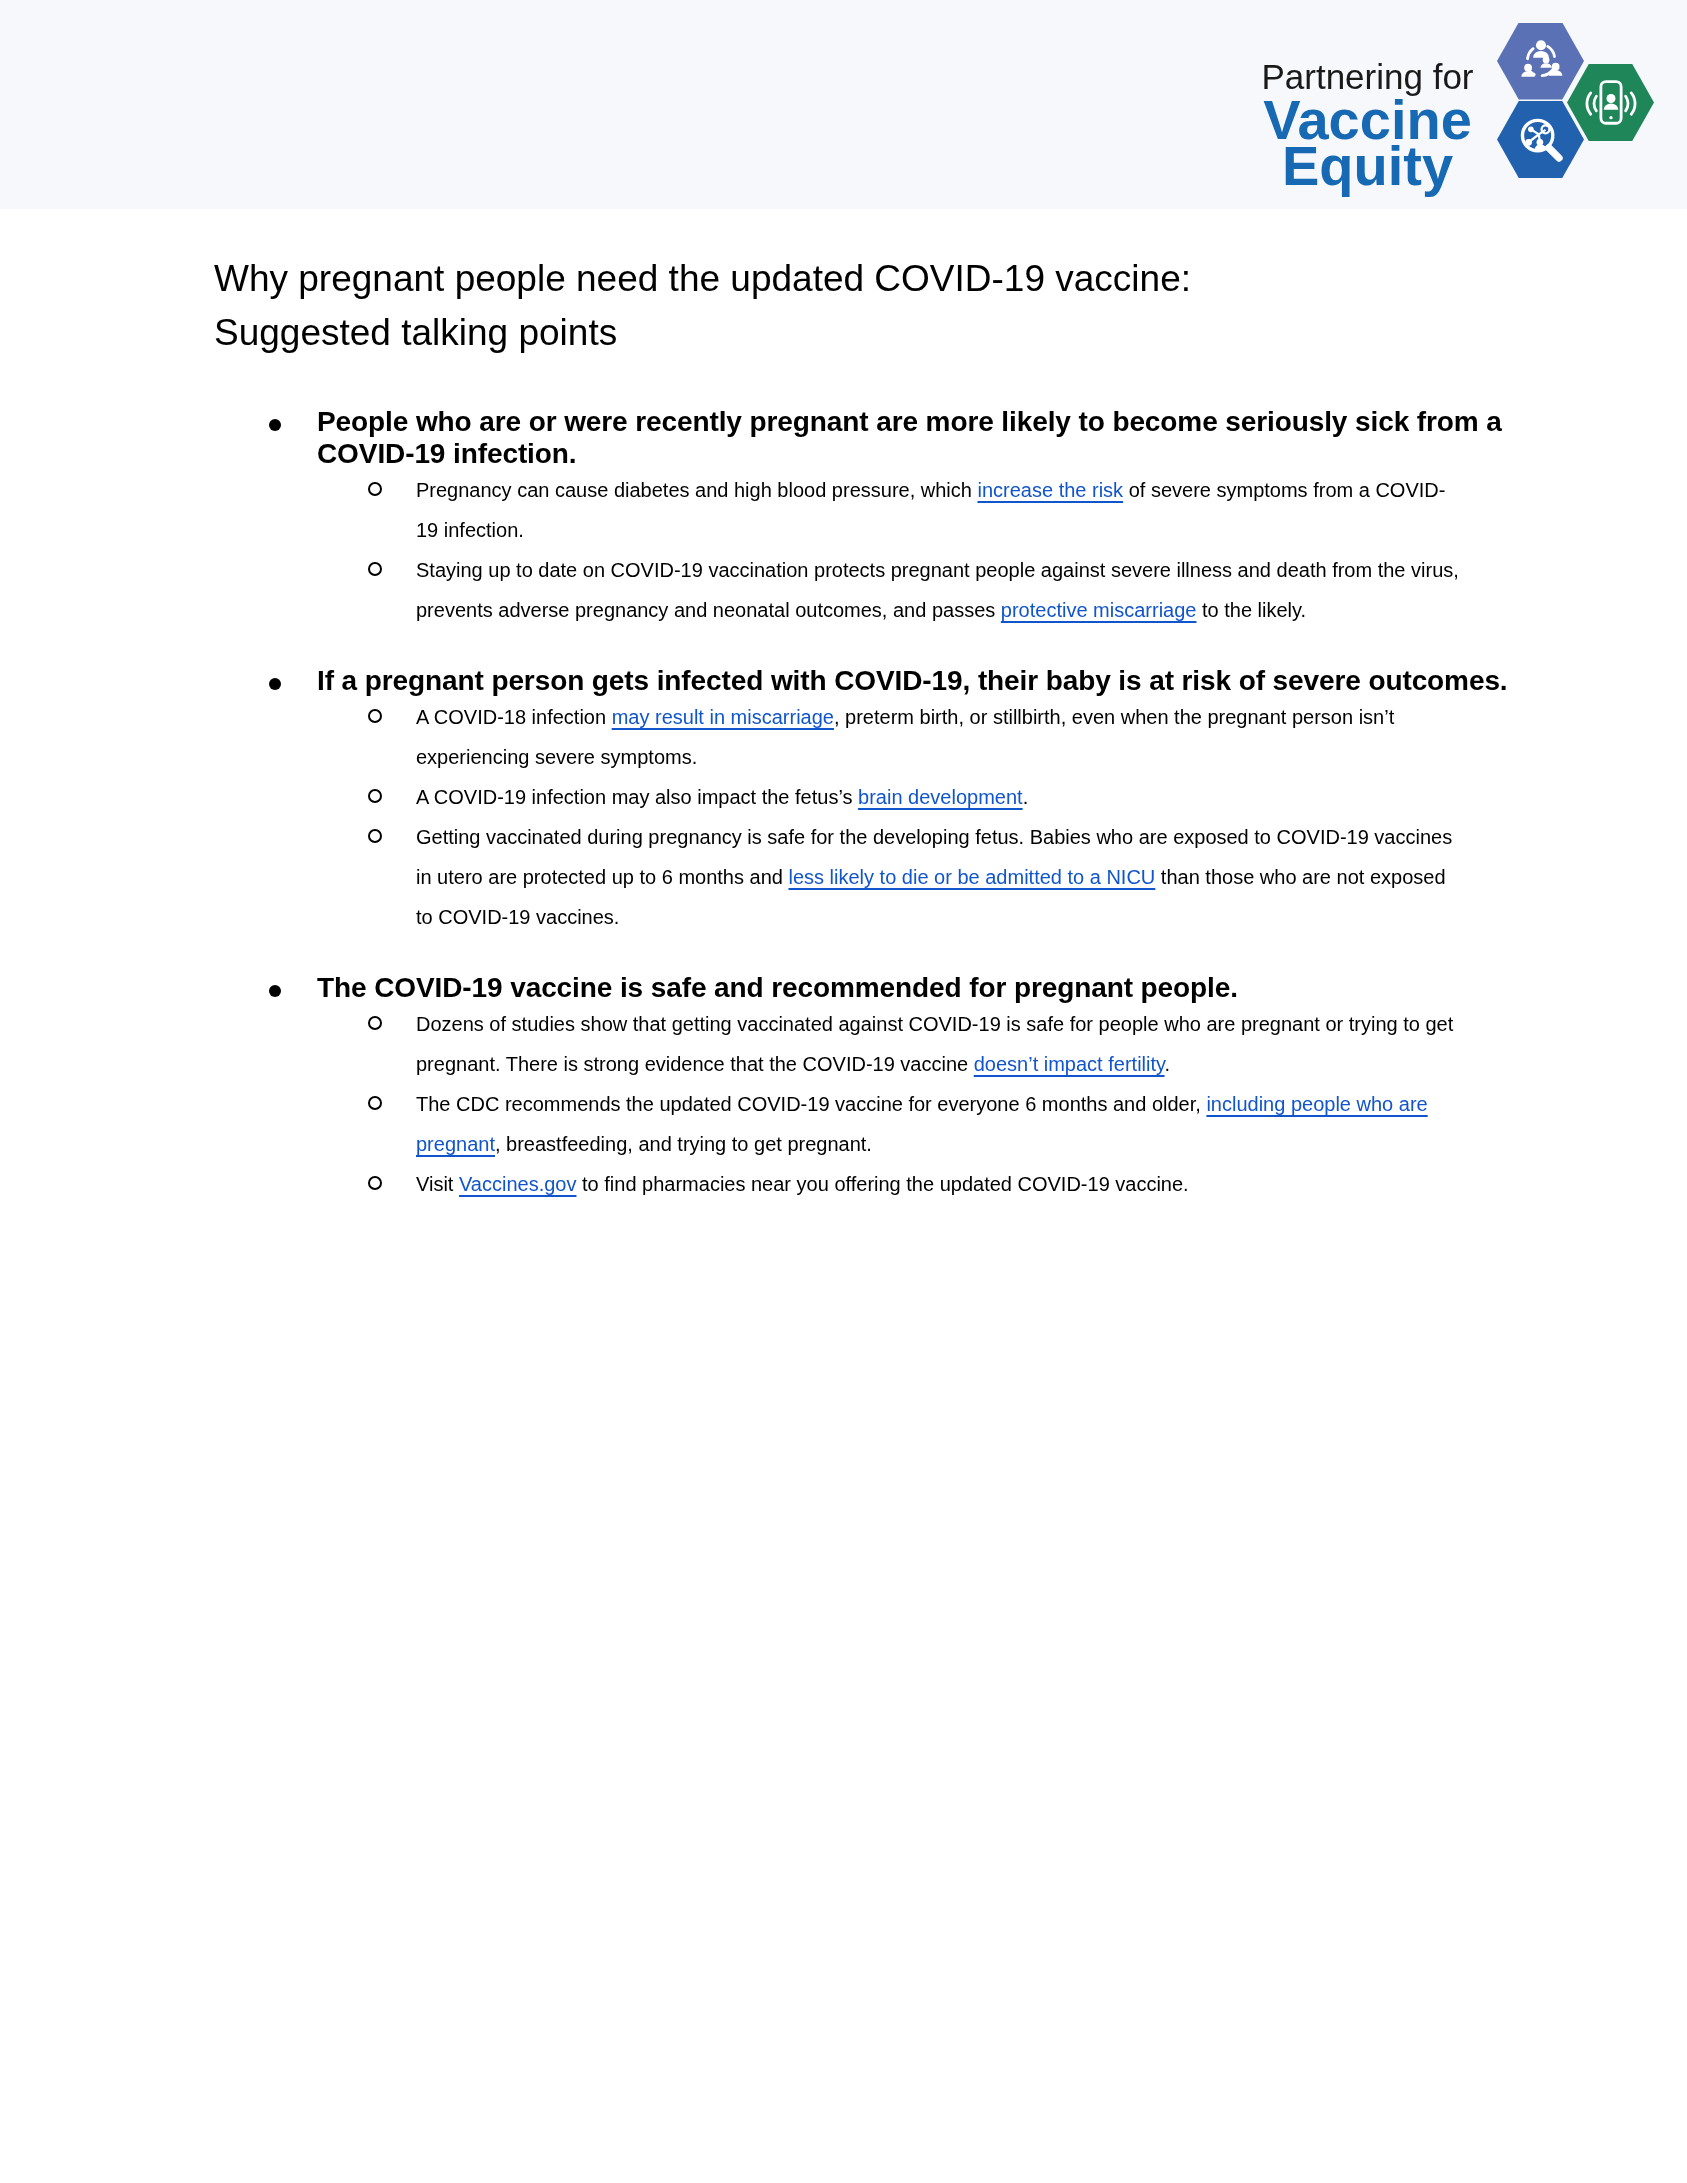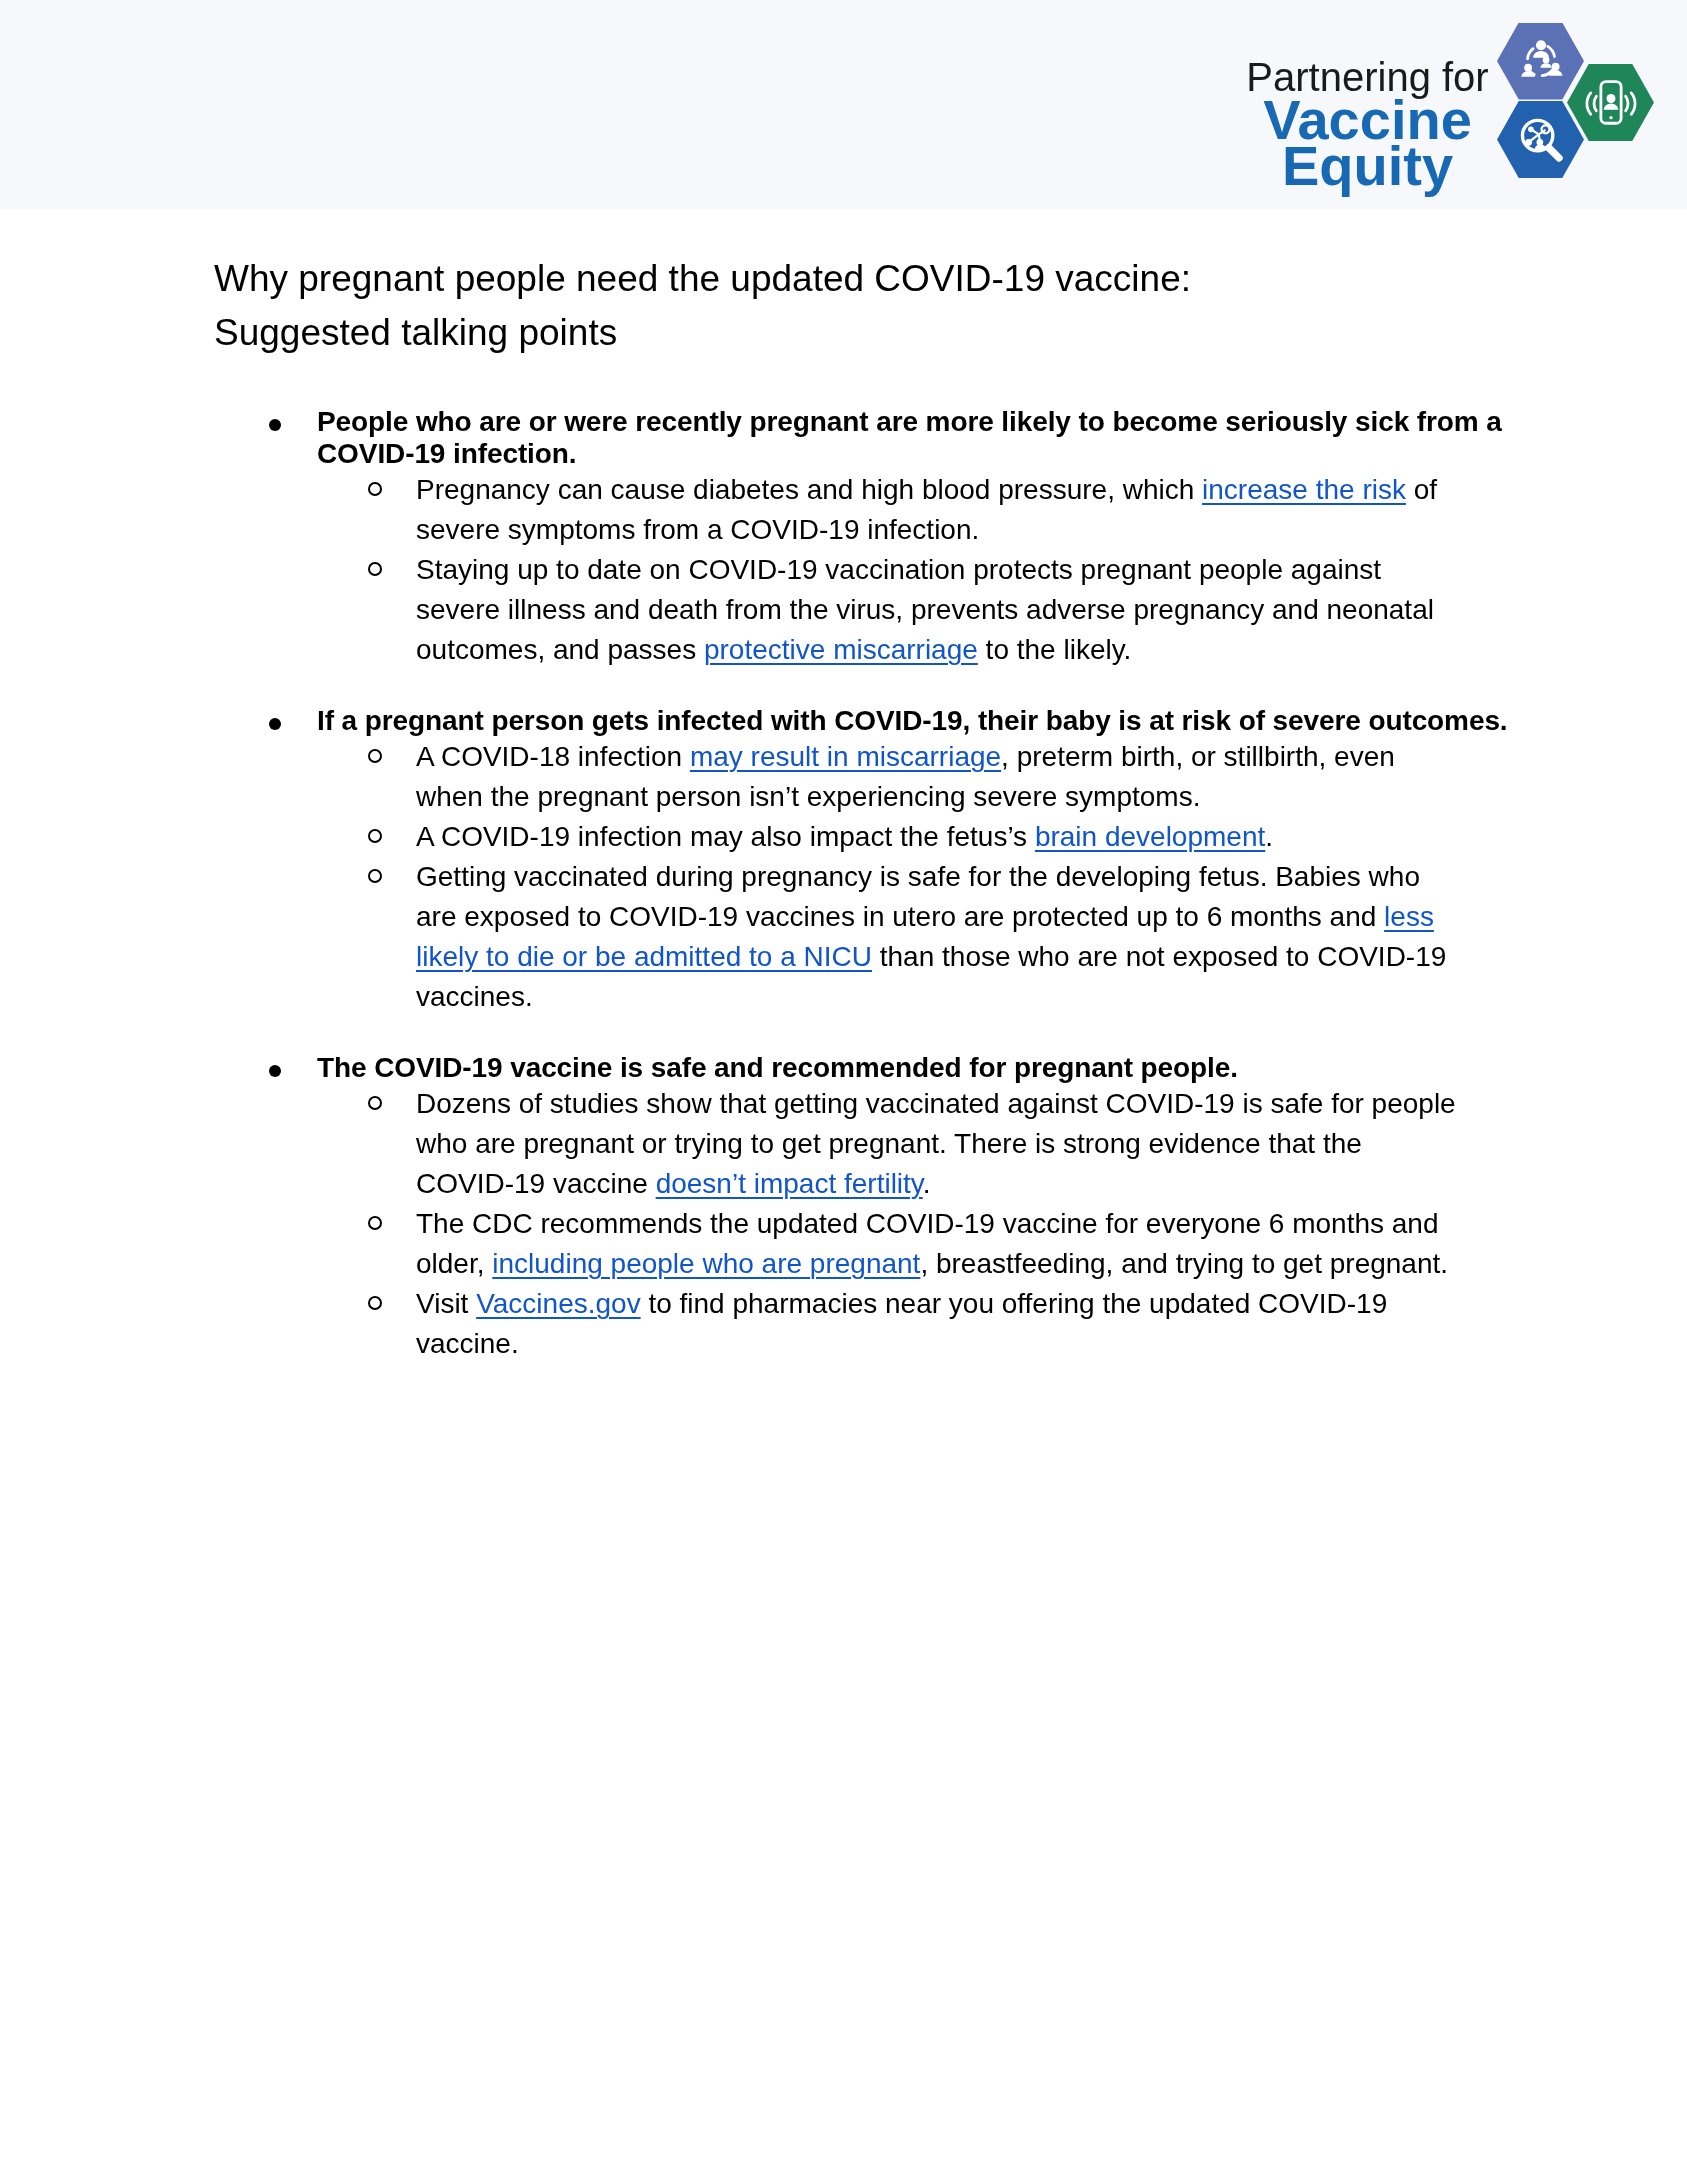--- a/index.html
+++ b/index.html
@@ -11,21 +11,21 @@
   }
 
   
   .header-band {
     position:absolute; left:0; top:0; width:1687px; height:209px;
     background:#F7F8FC;
   }
   .brand-lockup { position:absolute; left:1242px; top:0; width:251px; height:209px; }
   .brand-line1 {
     position:absolute; left:0; top:56px; width:251px; text-align:center;
-    font-size:40px; line-height:42px; font-weight:400; color:#1A1A1A;
+    font-size:35px; line-height:42px; font-weight:400; color:#1A1A1A;
   }
   .brand-line2 {
     position:absolute; left:0; top:97px; width:251px; text-align:center;
     font-size:56px; line-height:46px; font-weight:700; color:#1769B3;
   }
   .hex {
     position:absolute; width:87px; height:77px;
     clip-path:polygon(25% 0%, 75% 0%, 100% 50%, 75% 100%, 25% 100%, 0% 50%);
     display:flex; align-items:center; justify-content:center;
   }
@@ -49,21 +49,21 @@
   .l1-item {
     position:relative; width:1191px;
     font-size:28px; line-height:32px; font-weight:700; letter-spacing:-0.1px;
   }
   .l1-item .marker {
     position:absolute; left:-48px; top:12.6px; width:12px; height:12px;
     border-radius:50%; background:#000;
   }
   .l2-item {
     position:relative; margin-left:99px; width:1049px;
-    font-size:28px; line-height:40px; font-weight:400;
+    font-size:20px; line-height:40px; font-weight:400;
   }
   .l2-item .marker {
     position:absolute; left:-48px; top:12px; width:10px; height:10px;
     border:2px solid #000; border-radius:50%; background:transparent;
   }
   .l2-item a.link {
     color:#1155CC; text-decoration:underline;
     text-decoration-thickness:2px; text-underline-offset:4px; cursor:pointer;
   }
 </style>

